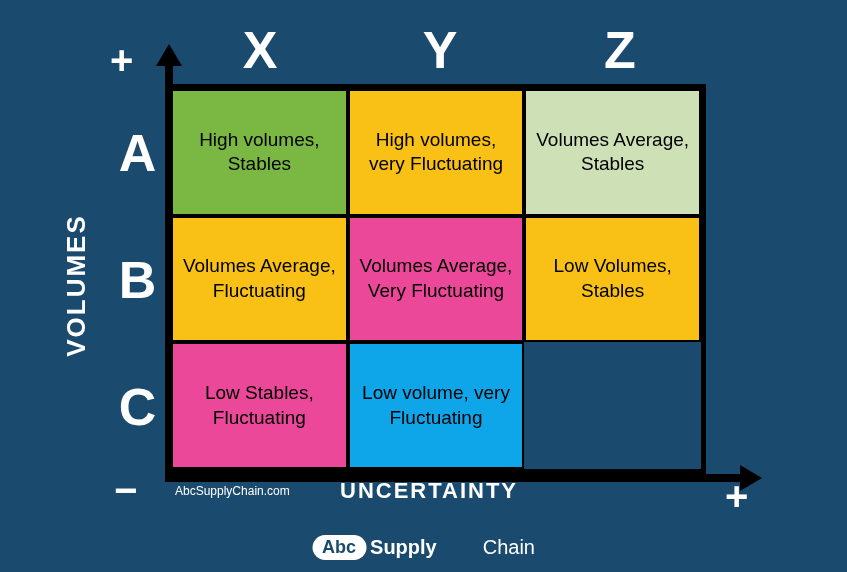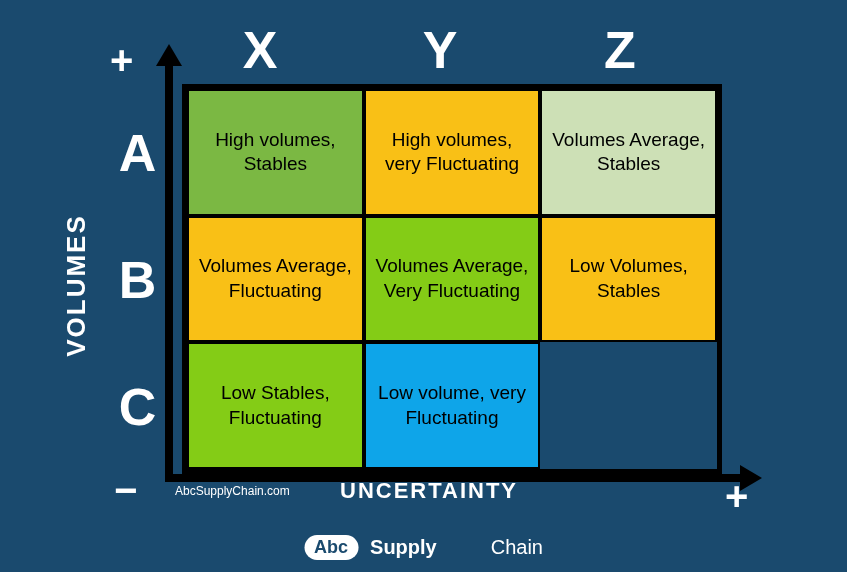--- a/index.html
+++ b/index.html
@@ -97,21 +97,21 @@
     left: 280px;
     color: #fff;
     font-size: 22px;
     font-weight: bold;
     letter-spacing: 2px;
   }
   
   .matrix {
     position: absolute;
     top: 64px;
-    left: 122px;
+    left: 106px;
     width: 540px;
     height: 390px;
     border: 5px solid #000;
     display: grid;
     grid-template-columns: repeat(3, 1fr);
     grid-template-rows: repeat(3, 1fr);
   }
   .cell {
     border: 2px solid #000;
     display: flex;
@@ -119,21 +119,21 @@
     justify-content: center;
     text-align: center;
     font-size: 19px;
     padding: 8px;
     line-height: 1.3;
     color: #000;
   }
   .c-green { background: #7bb843; }
   .c-lgreen { background: #cde0b6; }
   .c-yellow { background: #f9c016; }
-  .c-peach { background: #84cc16; }
+  .c-peach { background: #ec4899; }
   .c-red { background: #0ea5e9; }
   
   .y-axis-line {
     position: absolute;
     top: 42px;
     left: 105px;
     width: 8px;
     height: 420px;
     background: #000;
   }
@@ -172,21 +172,21 @@
     font-size: 12px;
   }
   
   .logo {
     position: absolute;
     bottom: 12px;
     left: 50%;
     transform: translateX(-50%);
     display: flex;
     align-items: center;
-    gap: 12px;
+    gap: 4px;
     color: #fff;
     font-size: 20px;
     font-weight: bold;
   }
   .logo-badge {
     background: #fff;
     color: #1a4a6e;
     border-radius: 14px;
     padding: 2px 10px;
     font-weight: bold;

